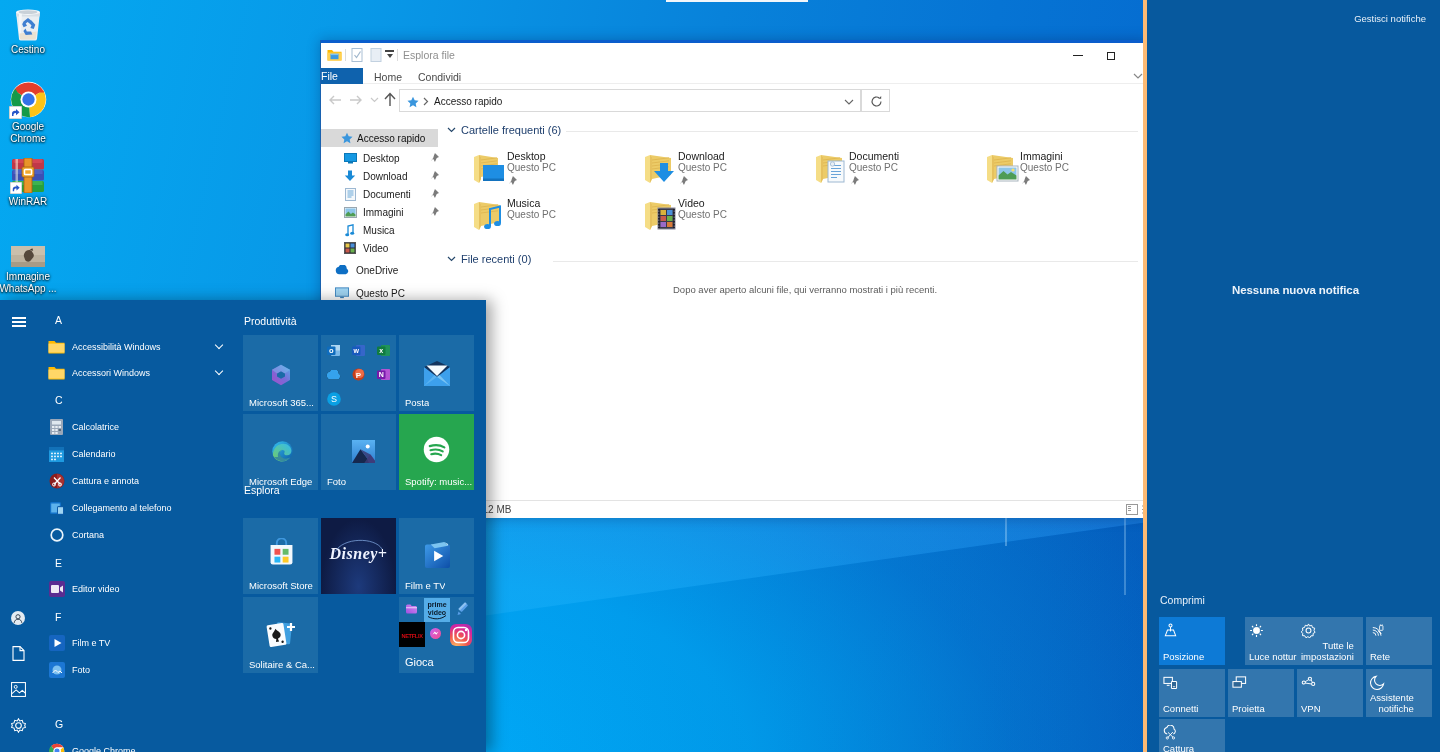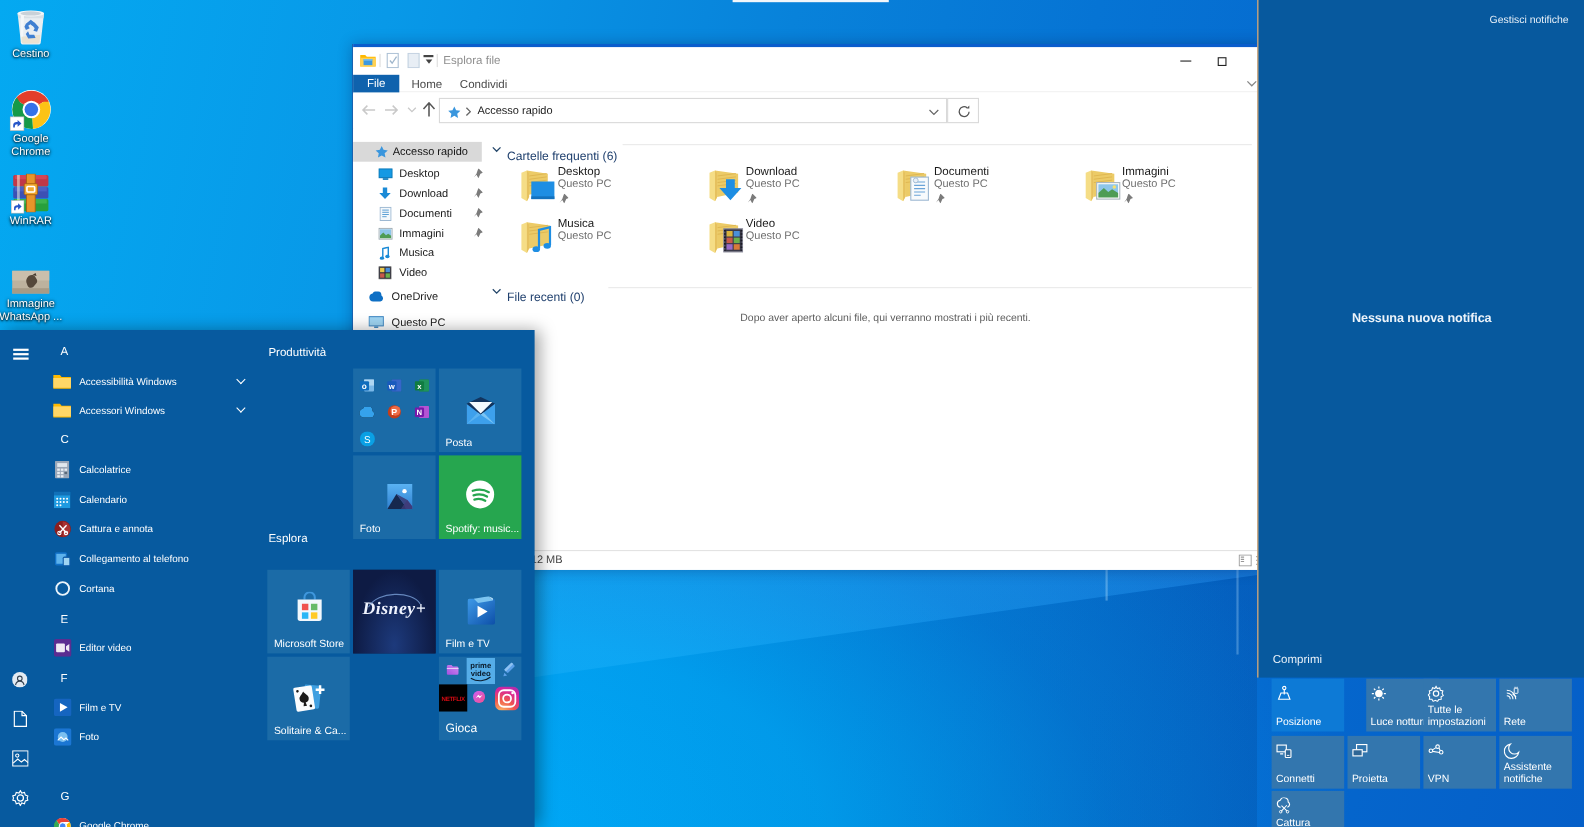--- a/index.html
+++ b/index.html
@@ -36,42 +36,42 @@
 #statusbar { position:absolute; left:0; top:460px; width:100%; height:18px; background:#fff; border-top:1px solid #e3e3e3; font-size:10px; color:#444; }
 .gray-t { color:#8f8f8f; }
 .sb-item { position:absolute; left:22px; height:18px; display:flex; align-items:center; }
 .sb-item .sbi { width:14px; display:inline-flex; justify-content:center; }
 .sb-item .sbt { margin-left:6px; font-size:10px; color:#1a1a1a; }
 .sb-item .pin { position:absolute; left:87px; top:4px; width:9px; height:9px; }
 .sb-item .pin::before { content:""; position:absolute; left:0; top:0; width:9px; height:9px;
   background:#7b7b7b; clip-path:polygon(55% 0, 100% 45%, 75% 55%, 55% 100%, 35% 65%, 0 100%, 8% 92%, 35% 55%, 45% 25%); }
 .grp-hd { position:absolute; display:flex; align-items:center; color:#20406e; }
 .grp-hd svg { margin-right:5px; }
-.grp-hd span { font-size:11px;margin-top:12px; }
+.grp-hd span { font-size:11px; }
 .ftile { position:absolute; width:160px; height:44px; }
 .ftile .fname { position:absolute; left:35px; top:-3px; font-size:10.5px; color:#1a1a1a; }
 .ftile .fsub { position:absolute; left:35px; top:9px; font-size:10px; color:#707070; }
 .ftile .fpin { position:absolute; left:36px; top:23px; width:9px; height:9px; }
 .ftile .fpin::before { content:""; position:absolute; left:0; top:0; width:9px; height:9px;
   background:#7b7b7b; clip-path:polygon(55% 0, 100% 45%, 75% 55%, 55% 100%, 35% 65%, 0 100%, 8% 92%, 35% 55%, 45% 25%); }
 
 
 #startmenu { left:0; top:300px; width:486px; height:452px; background:#075a9f; box-shadow:6px 0 14px rgba(0,0,0,.35); }
 .sm-head { color:#fff; font-size:10.5px; }
 .sm-item { position:absolute; left:48px; width:390px; height:26px; color:#fff; font-size:9px; display:flex; align-items:center; }
 .sm-item .smi { width:17px; display:inline-flex; justify-content:center; align-items:center; }
 .sm-item .txt { margin-left:7px; white-space:nowrap; }
 .sm-item .chev { position:absolute; left:168px; top:8px; width:6px; height:6px;
   border-right:1.3px solid #fff; border-bottom:1.3px solid #fff; transform:rotate(45deg); }
 .tile { position:absolute; width:75px; height:76px; background:#1b6ba7; }
 .tile .tlabel { position:absolute; left:6px; bottom:3px; color:#fff; font-size:9.5px; white-space:nowrap; overflow:hidden; max-width:68px; }
 
 
-#acenter { left:1143px; top:0; width:297px; height:616px; background:#07599e; border-left:1px solid #fdba74; }
-.qa-tile { position:absolute; width:66px; height:48px; background:#3376ae; color:#fff; }
+#acenter { left:1143px; top:0; width:297px; height:752px; background:#07599e; border-left:4px solid #fdba74; }
+.qa-tile { position:absolute; width:66px; height:48px; background:#3376ae; color:#fff;text-align:right; }
 .qa-tile .ql { position:absolute; left:4px; bottom:3px; font-size:9.5px; line-height:11px; white-space:nowrap; }
 .qa-icon { position:absolute; left:4px; top:6px; width:15px; height:15px; }
 </style>
 </head>
 <body>
 <div id="wall" class="abs"></div>
 <div id="beam1" class="abs"></div>
 <div id="beam2" class="abs"></div>
 
 <div id="vline1" class="abs"></div>
@@ -165,21 +165,21 @@
       <rect x="1" y="0.5" width="10" height="13" fill="#e8eef5" stroke="#c2d1e0" stroke-width="1"></rect>
     </svg>
     <div class="abs" style="left:64px;top:7px;width:9px;height:2px;background:#444"></div>
     <div class="abs" style="left:66px;top:11px;width:0;height:0;border-left:3.5px solid transparent;border-right:3.5px solid transparent;border-top:4px solid #444"></div>
     <div class="abs" style="left:76px;top:6px;width:1px;height:12px;background:#dcdcdc"></div>
     <div class="abs gray-t" style="left:82px;top:6px;font-size:10.5px">Esplora file</div>
     <div class="abs" style="left:752px;top:12px;width:10px;height:1px;background:#222"></div>
     <div class="abs" style="left:786px;top:9px;width:8px;height:8px;border:1px solid #222"></div>
   </div>
   <div id="tabsrow">
-    <div class="abs" style="left:0;top:0;width:42px;height:17px;background:#0f62ad;color:#fff;font-size:10.5px;text-align:center;line-height:17px">File</div>
+    <div class="abs" style="left:0;top:0;width:42px;height:17px;background:#0f62ad;color:#fff;font-size:10.5px;line-height:17px">File</div>
     <div class="abs" style="left:53px;top:3px;color:#4a4a4a;font-size:10.5px">Home</div>
     <div class="abs" style="left:97px;top:3px;color:#4a4a4a;font-size:10.5px">Condividi</div>
     <div class="abs" style="left:156px;top:19px;color:#4a4a4a;font-size:13px">Visualizza</div>
     <svg class="abs" style="left:812px;top:5px" width="10" height="6" viewBox="0 0 10 6">
         <path d="M1 1 l4 4 4-4" stroke="#888" stroke-width="1.2" fill="none"></path>
       </svg>
   </div>
   <div id="navrow">
     <svg class="abs" style="left:7px;top:10px" width="14" height="12" viewBox="0 0 14 12">
         <path d="M13 6 H2 M6 2 L2 6 l4 4" stroke="#c9c9c9" stroke-width="1.4" fill="none"></path>
@@ -560,20 +560,34 @@
           <path d="M24 2 a22 22 0 0 1 19 11 H24 a11 11 0 0 0-10 6.3 L7 8 A22 22 0 0 1 24 2" fill="#ea4335"></path>
           <path d="M43 13 a22 22 0 0 1-16 32.2 L34.5 29 a11 11 0 0 0 0.2-9.5 z" fill="#fbbc05"></path>
           <path d="M7 8 l7.5 11.3 a11 11 0 0 0 12 15.6 L21 45.8 A22 22 0 0 1 7 8" fill="#34a853"></path>
           <circle cx="24" cy="24" r="9" fill="#4285f4" stroke="#fff" stroke-width="2.5"></circle>
         </svg>
       </span>
       <span class="txt">Google Chrome</span>
     </div>
 
   <div class="sm-head abs" style="left:244px;top:15px">Produttività</div>
+  <div class="tile" style="left:243px;top:35px">
+    <svg class="abs" style="left:27px;top:28px" width="22" height="24" viewBox="0 0 33 35">
+      <defs>
+          <linearGradient id="m365" x1="1" y1="0" x2="0" y2="1">
+            <stop offset="0" stop-color="#55b0ea"></stop>
+            <stop offset="0.5" stop-color="#7a6ad8"></stop>
+            <stop offset="1" stop-color="#a44fc8"></stop>
+          </linearGradient>
+        </defs>
+      <path fill-rule="evenodd" d="M16.5 2 L30 9.5 V25 L16.5 33 L3 25 V9.5 Z M16.5 12 L10.5 15.4 V19.8 L16.5 23.2 L22.5 19.8 V15.4 Z" fill="url(#m365)"></path>
+      <path d="M16.5 2 L30 9.5 L22.5 15.4 L16.5 12 L10.5 15.4 L3 9.5 Z" fill="#7ec2ee" opacity="0.45"></path>
+    </svg>
+    <div class="tlabel">Microsoft 365...</div>
+  </div>
 
   <div class="tile" style="left:321px;top:35px">
     <svg class="abs" style="left:6px;top:9px" width="13" height="13" viewBox="0 0 13 13">
         <rect x="4" y="1" width="9" height="11" rx="1" fill="#7ab8e8"></rect>
         <rect x="4" y="1" width="9" height="5.5" fill="#aed6f2"></rect>
         <rect x="0" y="2.5" width="8.5" height="8.5" rx="1" fill="#0f6cbd"></rect>
         <text x="4.2" y="9.3" font-size="7.5" fill="#fff" font-family="Liberation Sans" font-weight="bold" text-anchor="middle">o</text>
       </svg>
     <svg class="abs" style="left:31px;top:9px" width="13" height="13" viewBox="0 0 13 13">
         <rect x="4" y="1" width="9" height="11" rx="1" fill="#2b579a"></rect>
@@ -609,20 +623,38 @@
   </div>
   <div class="tile" style="left:399px;top:35px">
     <svg class="abs" style="left:25px;top:26px" width="26" height="25" viewBox="0 0 26 25">
       <path d="M0 6 L13 0 L26 6 V25 H0 Z" fill="#12345e"></path>
       <path d="M2.5 4.5 h21 L13 15 Z" fill="#f4fafe"></path>
       <path d="M0 6 L13 16 L26 6 V25 H0 Z" fill="#3da0ec"></path>
       <path d="M0 25 L10.5 14 L13 16 Z" fill="#5ab2f0"></path>
       <path d="M26 25 L15.5 14 L13 16 Z" fill="#7ac4f4"></path>
     </svg>
     <div class="tlabel">Posta</div>
+  </div>
+  <div class="tile" style="left:243px;top:114px">
+    <svg class="abs" style="left:28px;top:26px" width="23" height="23" viewBox="0 0 36 36">
+      <defs>
+        <linearGradient id="edg1" x1="0" y1="0" x2="1" y2="1">
+            <stop offset="0" stop-color="#35c1f1"></stop>
+            <stop offset="1" stop-color="#0c59a4"></stop>
+          </linearGradient>
+        <linearGradient id="edg2" x1="0" y1="1" x2="1" y2="0">
+            <stop offset="0" stop-color="#7bd05a"></stop>
+            <stop offset="1" stop-color="#35c1f1"></stop>
+          </linearGradient>
+      </defs>
+      <circle cx="18" cy="18" r="16" fill="url(#edg1)"></circle>
+      <path d="M3 24 C3 12 12 6 19 6 c8 0 13 5.5 13 11 0 4-2.5 7-7 7 -3 0-4.5-1.5-4.4-3 0.1-1 .8-1.6.8-2.6 0-1.5-1.3-2.8-3.2-2.8 -2.4 0-4.3 2-4.3 5 0 5 4.3 8.6 9.8 8.6 2.5 0 4.8-.6 6.6-1.7 A16 16 0 0 1 3 24 Z" fill="url(#edg2)" opacity="0.9"></path>
+      <path d="M5 26.5 A16 16 0 0 0 30.4 27.3 c-1.8 1.1-4.1 1.7-6.6 1.7 -5.5 0-9.8-3.6-9.8-8.6 0-3 1.9-5 4.3-5 -6 1-8.5 5.6-7.3 11.1 Z" fill="#175fa8" opacity="0.55"></path>
+    </svg>
+    <div class="tlabel">Microsoft Edge</div>
   </div>
   <div class="tile" style="left:321px;top:114px">
     <svg class="abs" style="left:31px;top:26px" width="23" height="23" viewBox="0 0 30 30">
       <defs>
           <linearGradient id="fot" x1="0" y1="0" x2="0" y2="1">
             <stop offset="0" stop-color="#5ab2f2"></stop>
             <stop offset="1" stop-color="#2f7fd0"></stop>
           </linearGradient>
         </defs>
       <rect width="30" height="30" fill="url(#fot)"></rect>

